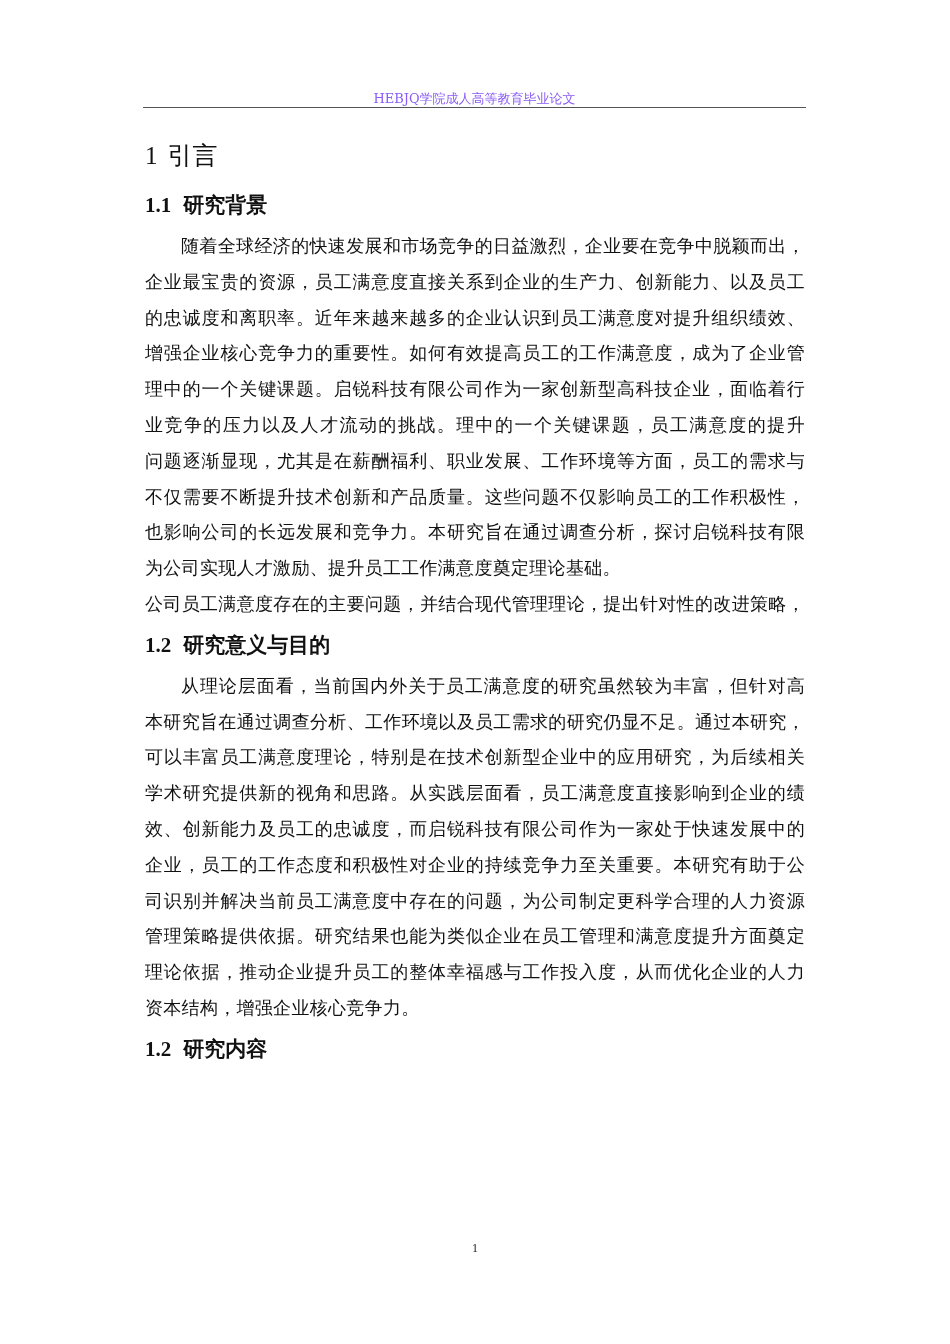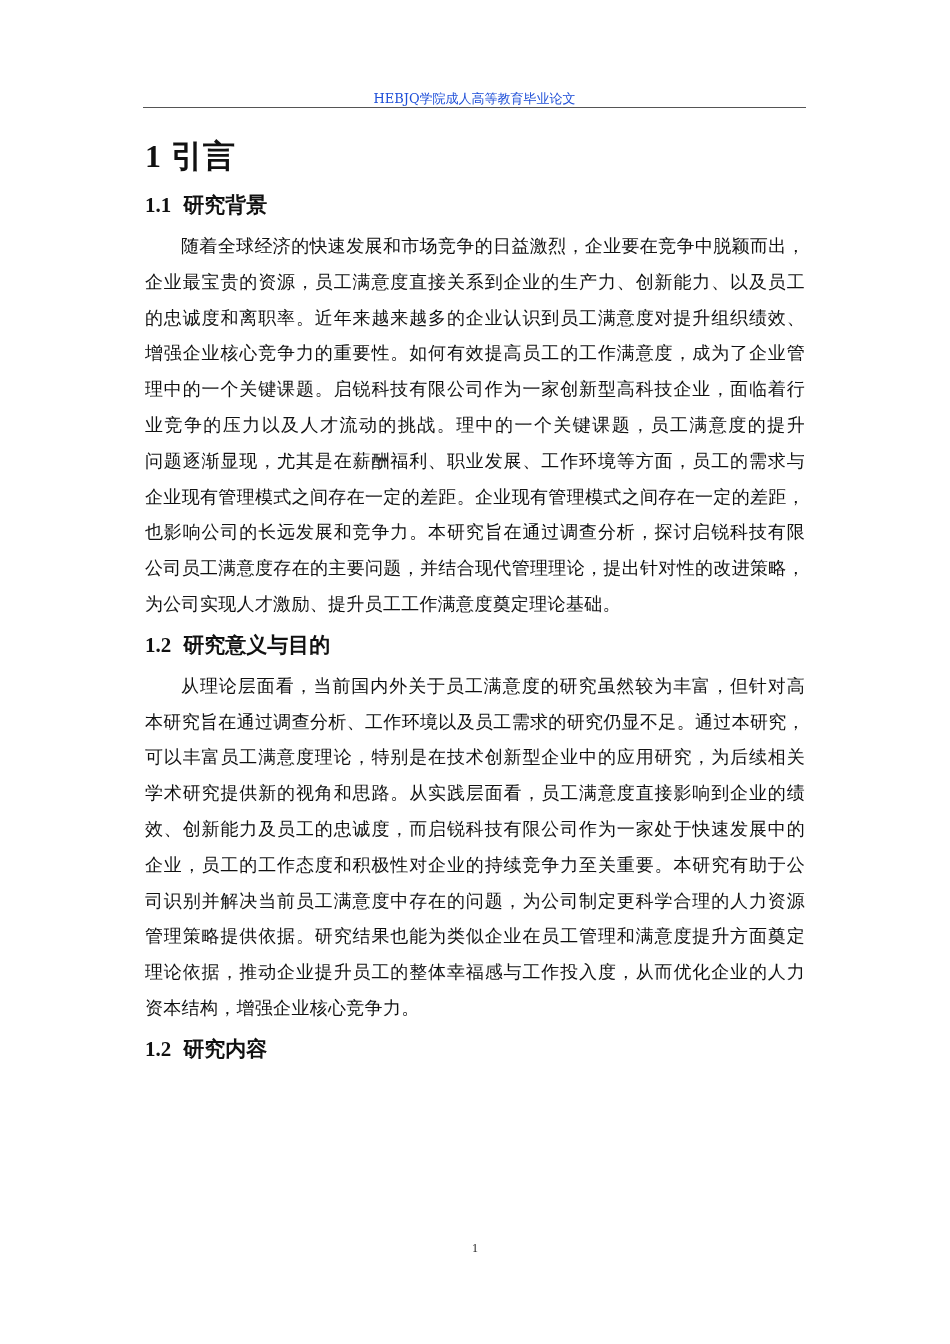--- a/index.html
+++ b/index.html
@@ -15,45 +15,45 @@
       font-family: "DejaVu Serif", "Liberation Serif", serif;
       color: #111111;
     }
     .page-header {
       position: absolute;
       left: 143px;
       top: 90px;
       width: 663px;
       text-align: center;
       font-size: 13px;
-      color: #1d4ed8;
+      color: #8b5cf6;
       font-family: "DejaVu Serif", "Liberation Serif", serif;
       letter-spacing: 0px;
     }
     .header-rule {
       position: absolute;
       left: 143px;
       top: 107px;
       width: 663px;
       height: 0;
       border-top: 1.5px solid #555;
     }
     .content {
       position: absolute;
       left: 145px;
       top: 130px;
       width: 660px;
     }
     .h1 {
       font-family: "DejaVu Sans", "Liberation Sans", sans-serif;
-      font-size: 32px;
+      font-size: 25px;
       height: 52px;
       line-height: 52px;
       margin: 0;
-      font-weight: bold;
+      font-weight: normal;
     }
     .h1 .num {
       font-family: "Liberation Serif", "DejaVu Serif", serif;
       margin-right: 10px;
     }
     .h2 {
       font-family: "DejaVu Sans", "Liberation Sans", sans-serif;
       font-size: 21px;
       height: 46px;
       line-height: 46px;
@@ -111,24 +111,24 @@
     <span class="num">1.1</span><span>研究背景</span>
   </h2>
   <p class="para" style="text-indent:0">
     <span class="line first">随着全球经济的快速发展和市场竞争的日益激烈，企业要在竞争中脱颖而出，</span>
     <span class="line">企业最宝贵的资源，员工满意度直接关系到企业的生产力、创新能力、以及员工</span>
     <span class="line">的忠诚度和离职率。近年来越来越多的企业认识到员工满意度对提升组织绩效、</span>
     <span class="line">增强企业核心竞争力的重要性。如何有效提高员工的工作满意度，成为了企业管</span>
     <span class="line">理中的一个关键课题。启锐科技有限公司作为一家创新型高科技企业，面临着行</span>
     <span class="line">业竞争的压力以及人才流动的挑战。理中的一个关键课题，员工满意度的提升</span>
     <span class="line">问题逐渐显现，尤其是在薪酬福利、职业发展、工作环境等方面，员工的需求与</span>
-    <span class="line">企业现有管理模式之间存在一定的差距。企业现有管理模式之间存在一定的差距，</span>
+    <span class="line">不仅需要不断提升技术创新和产品质量。这些问题不仅影响员工的工作积极性，</span>
     <span class="line">也影响公司的长远发展和竞争力。本研究旨在通过调查分析，探讨启锐科技有限</span>
+    <span class="line last">为公司实现人才激励、提升员工工作满意度奠定理论基础。</span>
     <span class="line">公司员工满意度存在的主要问题，并结合现代管理理论，提出针对性的改进策略，</span>
-    <span class="line last">为公司实现人才激励、提升员工工作满意度奠定理论基础。</span>
   </p>
 
   <h2 class="h2">
     <span class="num">1.2</span><span>研究意义与目的</span>
   </h2>
   <p class="para" style="text-indent:0">
     <span class="line first">从理论层面看，当前国内外关于员工满意度的研究虽然较为丰富，但针对高</span>
     <span class="line">本研究旨在通过调查分析、工作环境以及员工需求的研究仍显不足。通过本研究，</span>
     <span class="line">可以丰富员工满意度理论，特别是在技术创新型企业中的应用研究，为后续相关</span>
     <span class="line">学术研究提供新的视角和思路。从实践层面看，员工满意度直接影响到企业的绩</span>

